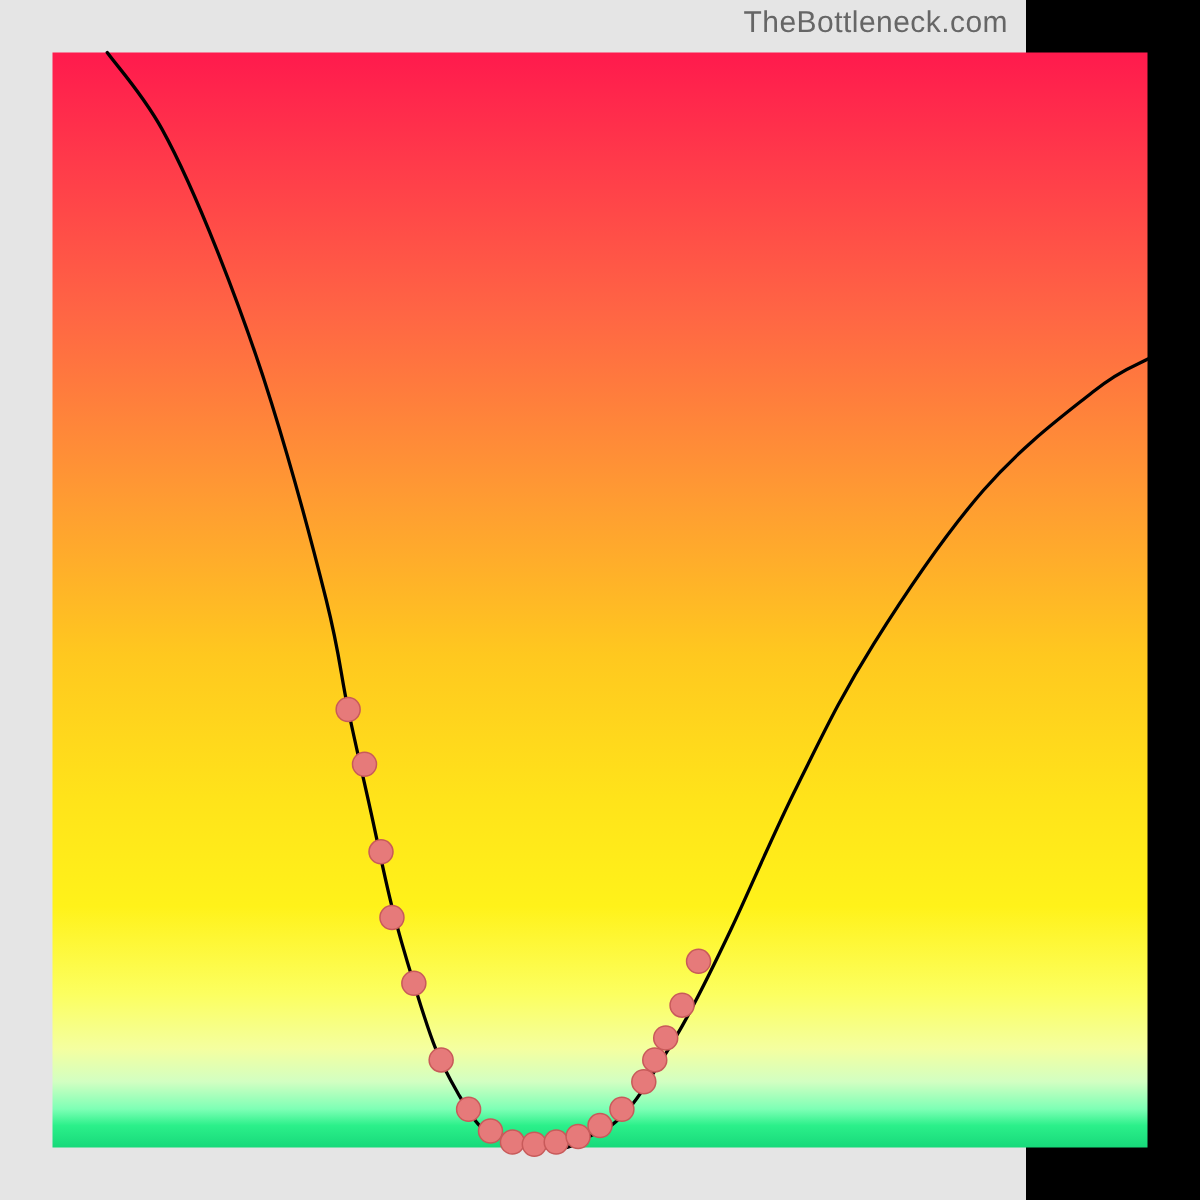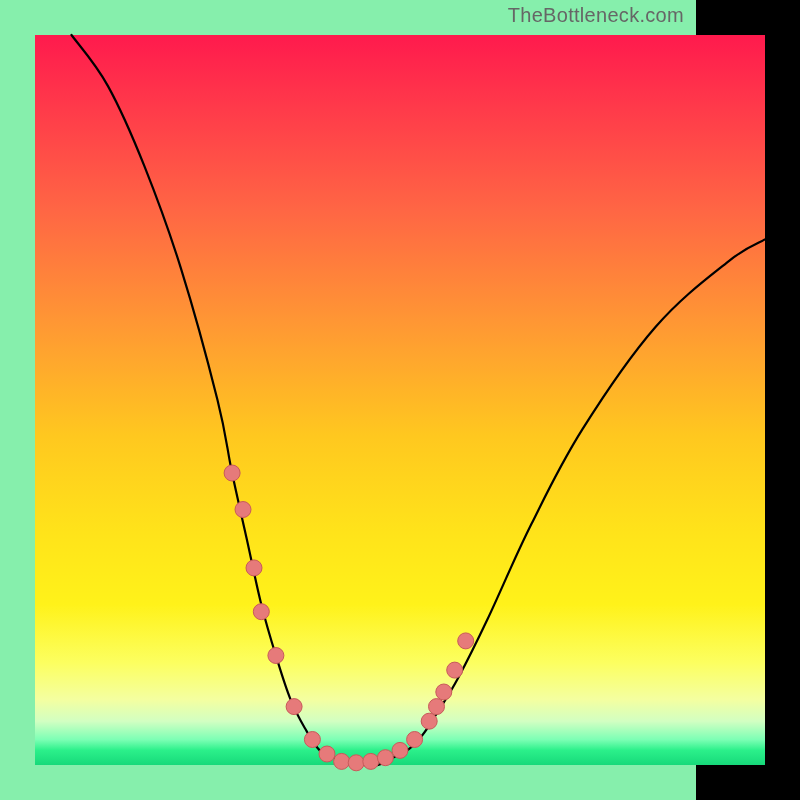--- a/index.html
+++ b/index.html
@@ -8,22 +8,21 @@
     width: 800px;
     height: 800px;
     background: #000;
     font-family: Arial, Helvetica, sans-serif;
     overflow: hidden;
   }
   .frame {
     position: relative;
     width: 684px;
     height: 800px;
-    background: #86efac;
-    padding-left: 12px;
+    background: #e5e5e5;
   }
   .watermark {
     position: absolute;
     top: 4px;
     right: 12px;
     color: #666;
     font-size: 20px;
     font-weight: 500;
     letter-spacing: 0.3px;
   }

